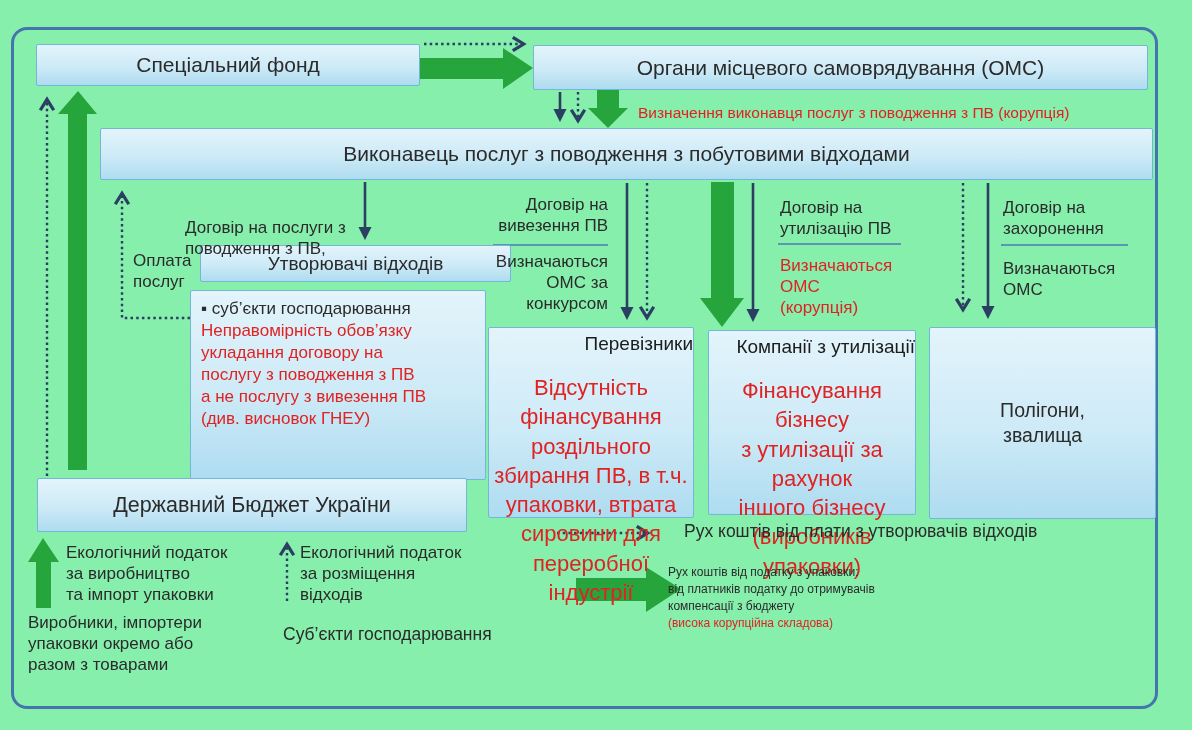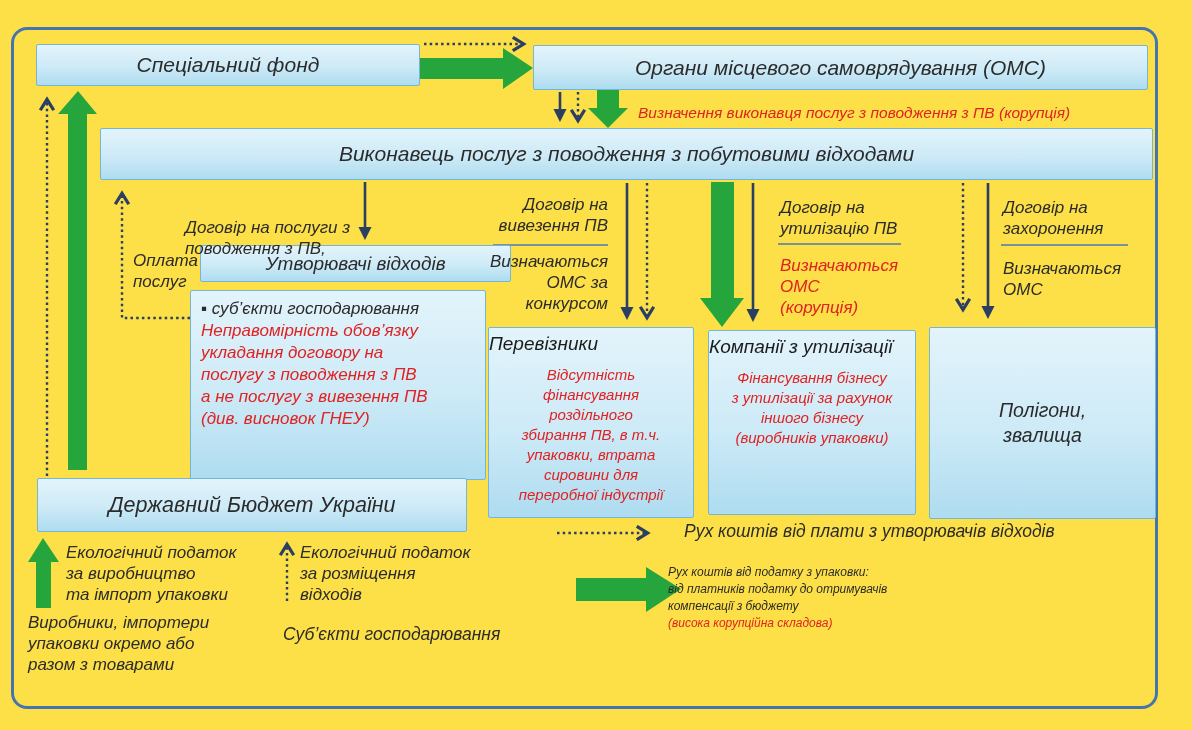--- a/index.html
+++ b/index.html
@@ -1,18 +1,18 @@
 <!DOCTYPE html>
 <html><head>
 <meta charset="utf-8">
 <style>
   html,body{margin:0;padding:0;background:#ffffff;}
   .canvas{
-    position:relative;width:1192px;height:730px;background:#fde047;
-    font-family:"Liberation Sans", sans-serif;color:#2b2b2b;overflow:hidden;font-style:italic;
+    position:relative;width:1192px;height:730px;background:#86efac;
+    font-family:"Liberation Sans", sans-serif;color:#2b2b2b;overflow:hidden;
   }
   .frame{
     position:absolute;left:11px;top:27px;width:1147px;height:682px;
     border:3px solid #4475ad;border-radius:16px;box-sizing:border-box;
   }
   svg.arrows{position:absolute;left:0;top:0;width:1192px;height:730px;pointer-events:none;}
   .box{
     position:absolute;box-sizing:border-box;
     border:1.5px solid #74b6d8;
     background:linear-gradient(180deg,#e3f4fb 0%,#cdeaf7 55%,#aedcf0 100%);
@@ -26,22 +26,22 @@
   .b-special{left:36px;top:44px;width:384px;height:42px;font-size:21px;}
   .b-oms{left:533px;top:45px;width:615px;height:45px;font-size:21px;}
   .b-exec{left:100px;top:128px;width:1053px;height:52px;font-size:21px;}
   .b-gen{left:200px;top:245px;width:311px;height:37px;font-size:19px;}
   .b-genlist{left:190px;top:290px;width:296px;height:190px;display:block;text-align:left;
              padding:7px 6px 0 10px;font-size:17px;line-height:1.3;}
   .b-budget{left:37px;top:478px;width:430px;height:54px;font-size:21.5px;}
   .b-carriers{left:488px;top:327px;width:206px;height:191px;display:block;padding-top:5px;}
   .b-recyclers{left:708px;top:330px;width:208px;height:185px;display:block;padding-top:5px;}
   .b-landfills{left:929px;top:327px;width:227px;height:192px;font-size:19.5px;line-height:1.3;}
-  .box-title{font-size:19px;text-align:left;color:#1c1c1c;}
-  .box-note{font-size:15px;line-height:1.33;text-align:center;margin-top:10px;}
+  .box-title{font-size:19px;text-align:right;color:#1c1c1c;}
+  .box-note{font-size:22px;line-height:1.33;text-align:center;margin-top:18px;}
 
   .a-corr-top{left:638px;top:103px;width:520px;font-size:15.5px;}
   .a-contract-handling{left:185px;top:193px;margin-top:24px;}
   .a-payment{left:133px;top:250px;}
   .a-contract-removal{left:478px;top:194px;width:130px;text-align:right;}
   .a-tender{left:478px;top:251px;width:130px;text-align:right;}
   .a-contract-recycling{left:780px;top:197px;}
   .a-oms-corr{left:780px;top:255px;}
   .a-contract-burial{left:1003px;top:197px;}
   .a-oms{left:1003px;top:258px;}

